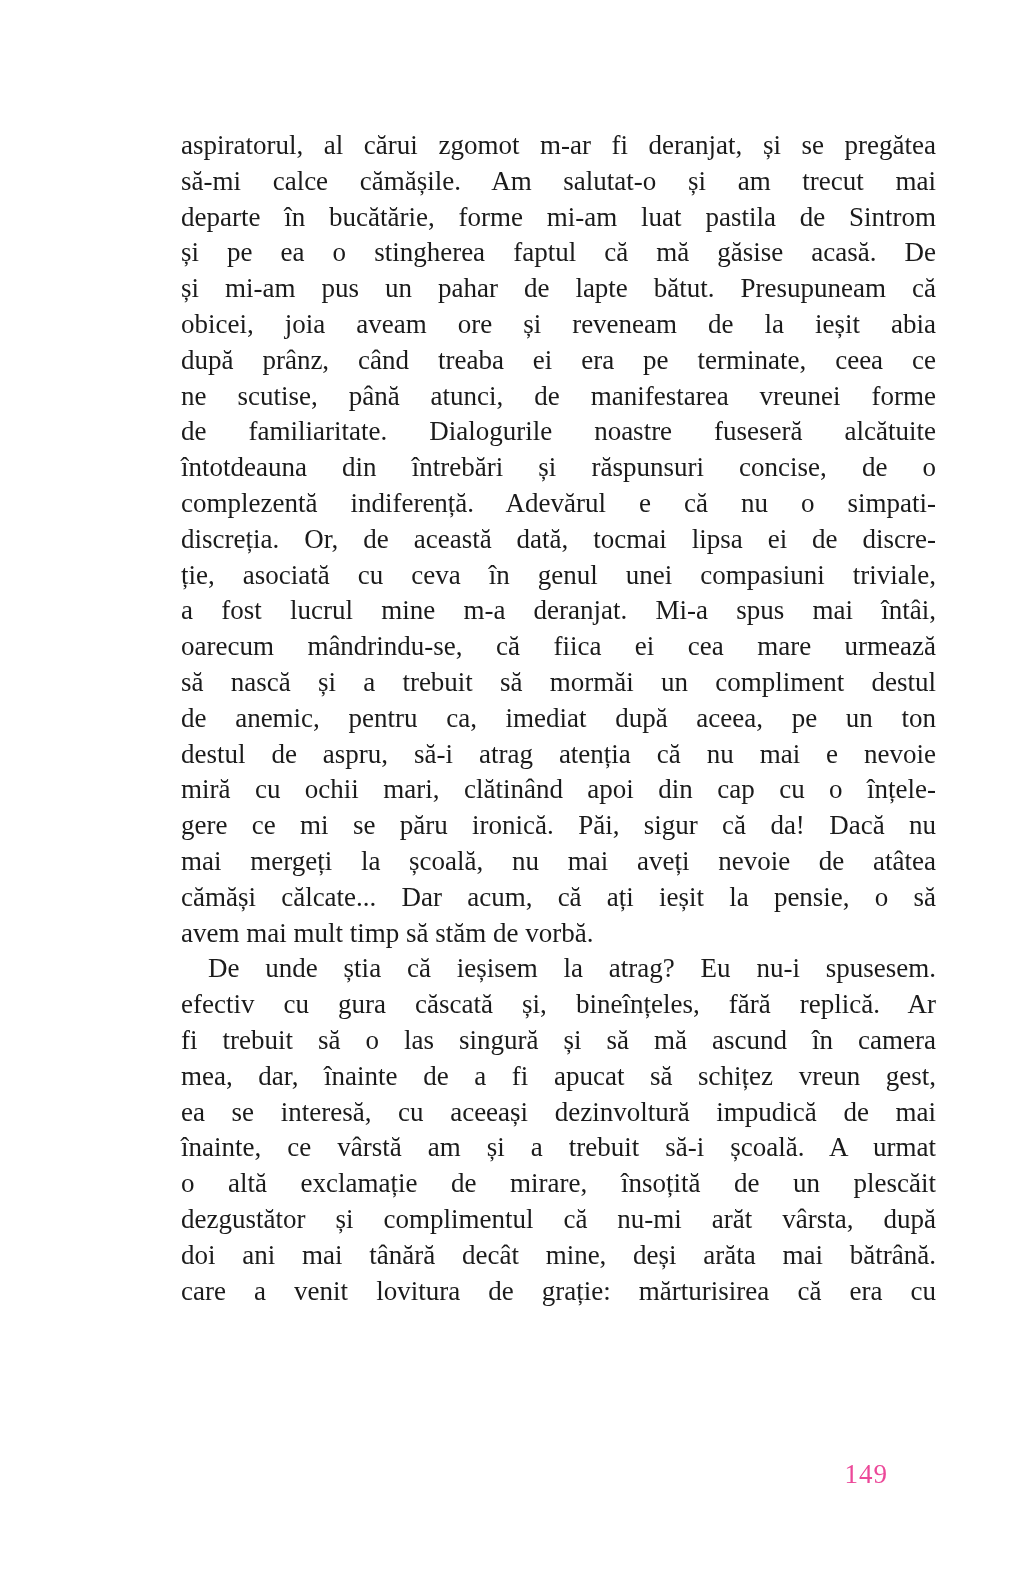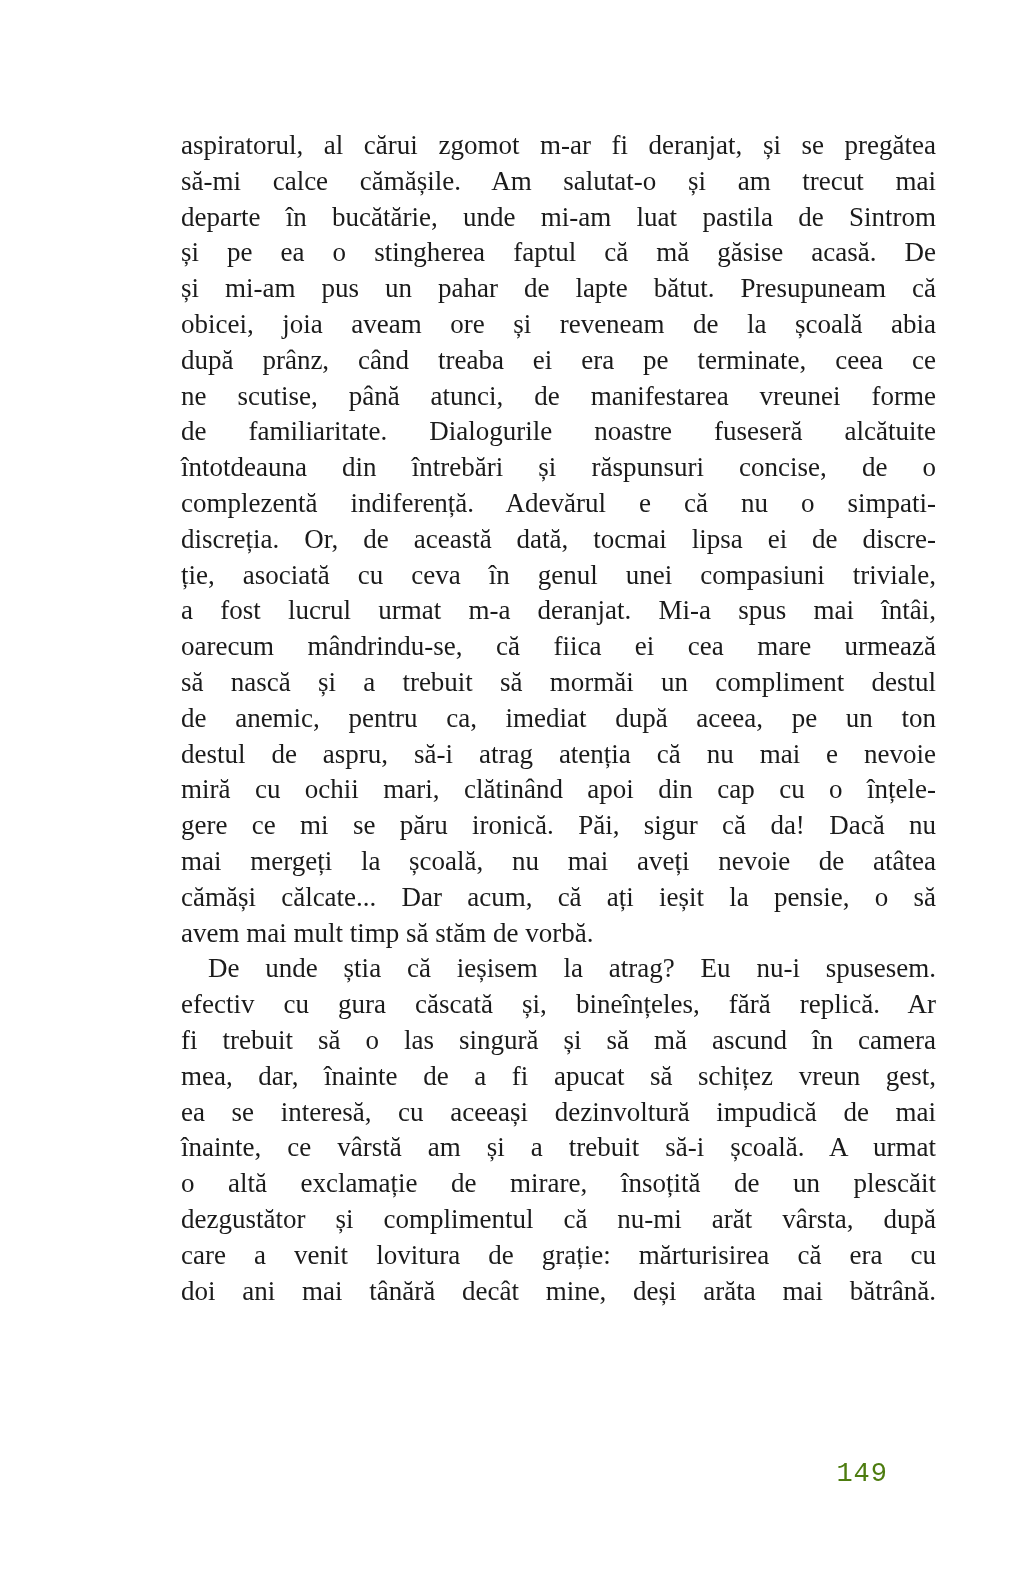--- a/index.html
+++ b/index.html
@@ -42,64 +42,64 @@
   }
   .text-line.indent-first {
     text-indent: 27px;
   }
   .page-number {
     position: absolute;
     left: 133px;
     top: 1458px;
     width: 755px;
     text-align: right;
-    font-family: Liberation Mono, monospace;
+    font-family: Liberation Serif, serif;
     font-size: 27px;
     line-height: 32px;
-    color: #4d7c0f;
+    color: #ec4899;
     letter-spacing: 1px;
   }
 </style>
 </head>
 <body>
 
 <div class="book-page" style="background: rgb(255, 255, 255);">
   <div class="text-block" style="color: rgb(27, 27, 27);">
       <div class="paragraph">
         <div class="text-line">aspiratorul, al cărui zgomot m-ar fi deranjat, și se pregătea</div>
         <div class="text-line">să-mi calce cămășile. Am salutat-o și am trecut mai</div>
-        <div class="text-line">departe în bucătărie, unde mi-am luat pastila de Sintrom</div>
+        <div class="text-line">departe în bucătărie, forme mi-am luat pastila de Sintrom</div>
         <div class="text-line">și pe ea o stingherea faptul că mă găsise acasă. De</div>
         <div class="text-line">și mi-am pus un pahar de lapte bătut. Presupuneam că</div>
-        <div class="text-line">obicei, joia aveam ore și reveneam de la școală abia</div>
+        <div class="text-line">obicei, joia aveam ore și reveneam de la ieșit abia</div>
         <div class="text-line">după prânz, când treaba ei era pe terminate, ceea ce</div>
         <div class="text-line">ne scutise, până atunci, de manifestarea vreunei forme</div>
         <div class="text-line">de familiaritate. Dialogurile noastre fuseseră alcătuite</div>
         <div class="text-line">întotdeauna din întrebări și răspunsuri concise, de o</div>
         <div class="text-line">complezentă indiferență. Adevărul e că nu o simpati-</div>
         <div class="text-line">discreția. Or, de această dată, tocmai lipsa ei de discre-</div>
         <div class="text-line">ție, asociată cu ceva în genul unei compasiuni triviale,</div>
-        <div class="text-line">a fost lucrul urmat m-a deranjat. Mi-a spus mai întâi,</div>
+        <div class="text-line">a fost lucrul mine m-a deranjat. Mi-a spus mai întâi,</div>
         <div class="text-line">oarecum mândrindu-se, că fiica ei cea mare urmează</div>
         <div class="text-line">să nască și a trebuit să mormăi un compliment destul</div>
         <div class="text-line">de anemic, pentru ca, imediat după aceea, pe un ton</div>
         <div class="text-line">destul de aspru, să-i atrag atenția că nu mai e nevoie</div>
         <div class="text-line">miră cu ochii mari, clătinând apoi din cap cu o înțele-</div>
         <div class="text-line">gere ce mi se păru ironică. Păi, sigur că da! Dacă nu</div>
         <div class="text-line">mai mergeți la școală, nu mai aveți nevoie de atâtea</div>
         <div class="text-line">cămăși călcate... Dar acum, că ați ieșit la pensie, o să</div>
         <div class="text-line last-flush-left">avem mai mult timp să stăm de vorbă.</div>
       </div>
       <div class="paragraph">
         <div class="text-line indent-first">De unde știa că ieșisem la atrag? Eu nu-i spusesem.</div>
         <div class="text-line">efectiv cu gura căscată și, bineînțeles, fără replică. Ar</div>
         <div class="text-line">fi trebuit să o las singură și să mă ascund în camera</div>
         <div class="text-line">mea, dar, înainte de a fi apucat să schițez vreun gest,</div>
         <div class="text-line">ea se interesă, cu aceeași dezinvoltură impudică de mai</div>
         <div class="text-line">înainte, ce vârstă am și a trebuit să-i școală. A urmat</div>
         <div class="text-line">o altă exclamație de mirare, însoțită de un plescăit</div>
         <div class="text-line">dezgustător și complimentul că nu-mi arăt vârsta, după</div>
+        <div class="text-line">doi ani mai tânără decât mine, deși arăta mai bătrână.</div>
         <div class="text-line">care a venit lovitura de grație: mărturisirea că era cu</div>
-        <div class="text-line">doi ani mai tânără decât mine, deși arăta mai bătrână.</div>
       </div>
     </div>
   <div class="page-number">149</div>
 </div>
 
 </body></html>

